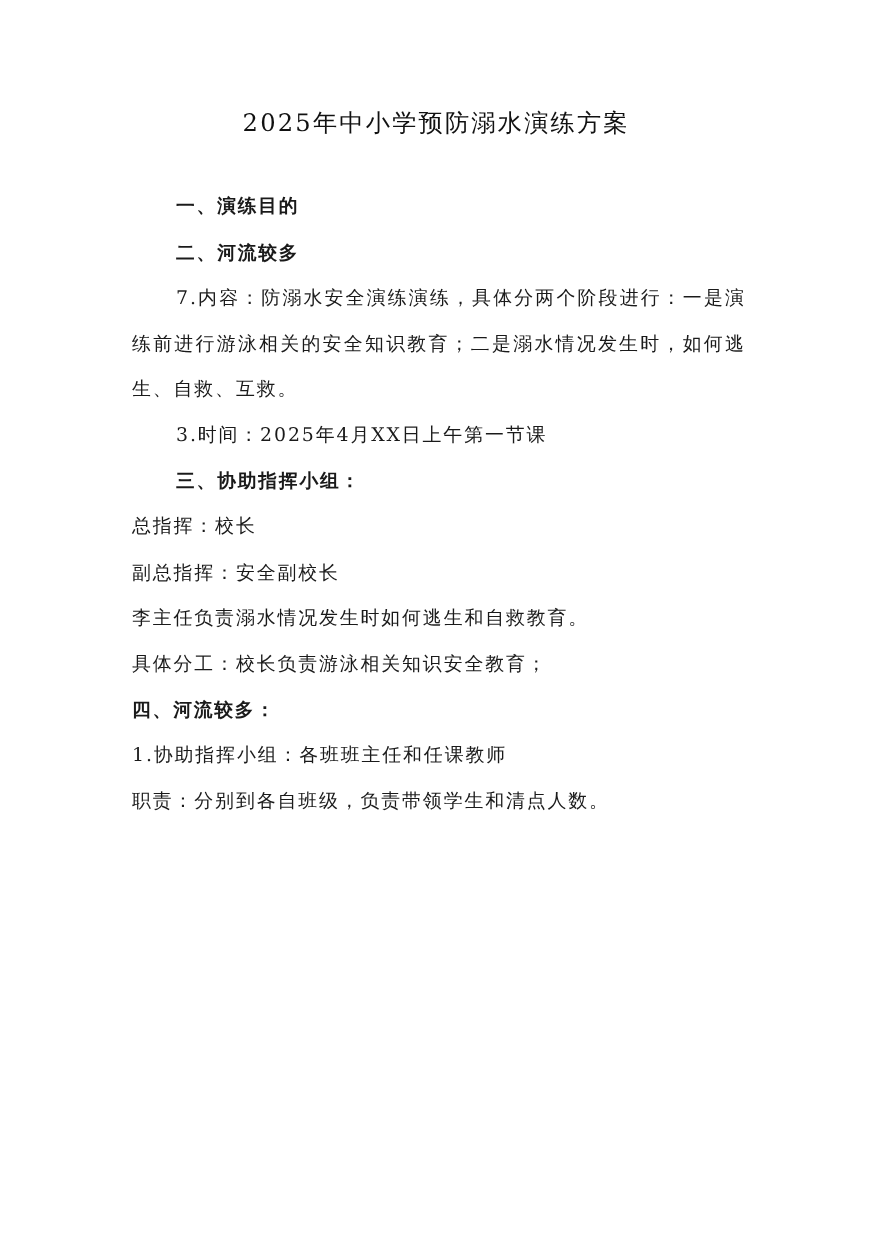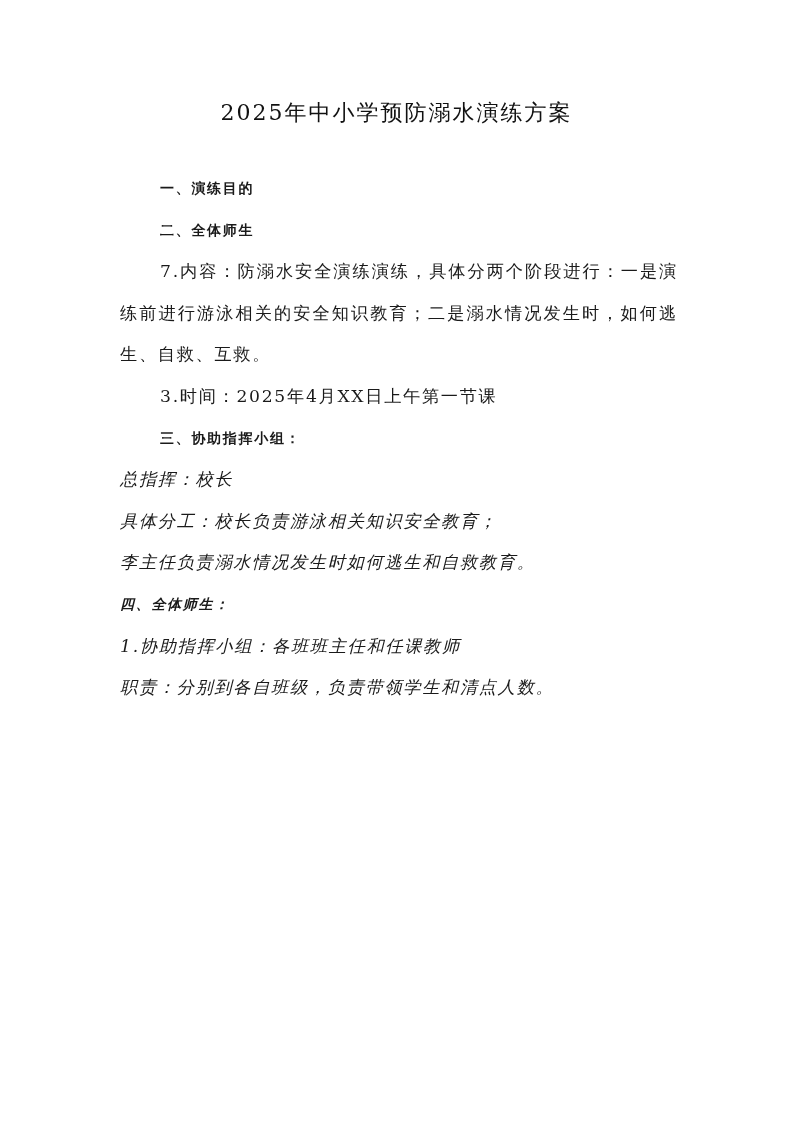--- a/index.html
+++ b/index.html
@@ -14,38 +14,39 @@
     text-align: center; font-size: 22px; line-height: 36px; letter-spacing: 2px;
     color: #111;
   }
   .content {
     position: absolute; left: 120px; top: 168px; width: 558px;
     font-size: 17.2px; line-height: 41.6px; letter-spacing: 1.7px;
     text-align: justify; text-justify: inter-character;
   }
   .content p { margin: 0; }
   .indent { text-indent: 40px; }
-  .h { font-weight: bold; text-indent: 40px; font-family: "DejaVu Sans", "Liberation Sans", sans-serif; font-size: 14px; }
-  .flat { text-indent: 0; font-style: italic; }
+  .h { font-weight: bold; text-indent: 40px; font-family: "DejaVu Sans", "Liberation Sans", sans-serif; font-size: 17px; }
+  .flat { text-indent: 0; }
 </style>
 </head>
 <body>
 
 <div class="page">
   <div class="title">2025年中小学预防溺水演练方案</div>
 
   <div class="content">
     <p class="h">一、演练目的</p>
 
-    <p class="h">二、全体师生</p>
+    <p class="h">二、河流较多</p>
     <p class="indent">7.内容：防溺水安全演练演练，具体分两个阶段进行：一是演练前进行游泳相关的安全知识教育；二是溺水情况发生时，如何逃生、自救、互救。</p>
     <p class="indent">3.时间：2025年4月XX日上午第一节课</p>
 
     <p class="h">三、协助指挥小组：</p>
     <p class="flat">总指挥：校长</p>
+    <p class="flat">副总指挥：安全副校长</p>
+    <p class="flat">李主任负责溺水情况发生时如何逃生和自救教育。</p>
     <p class="flat">具体分工：校长负责游泳相关知识安全教育；</p>
-    <p class="flat">李主任负责溺水情况发生时如何逃生和自救教育。</p>
 
-    <p class="h flat">四、全体师生：</p>
+    <p class="h flat">四、河流较多：</p>
     <p class="flat">1.协助指挥小组：各班班主任和任课教师</p>
     <p class="flat">职责：分别到各自班级，负责带领学生和清点人数。</p>
   </div>
 </div>
 
 </body></html>

